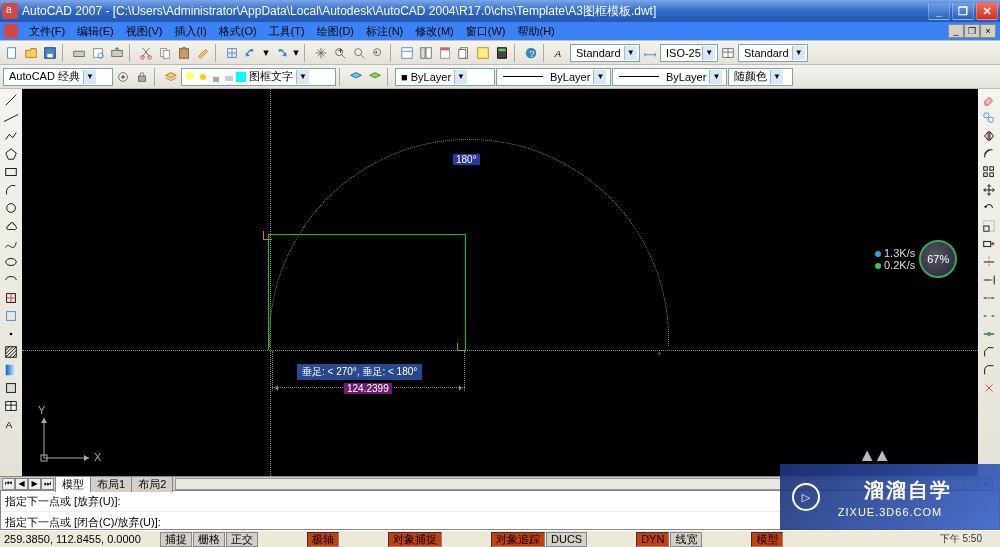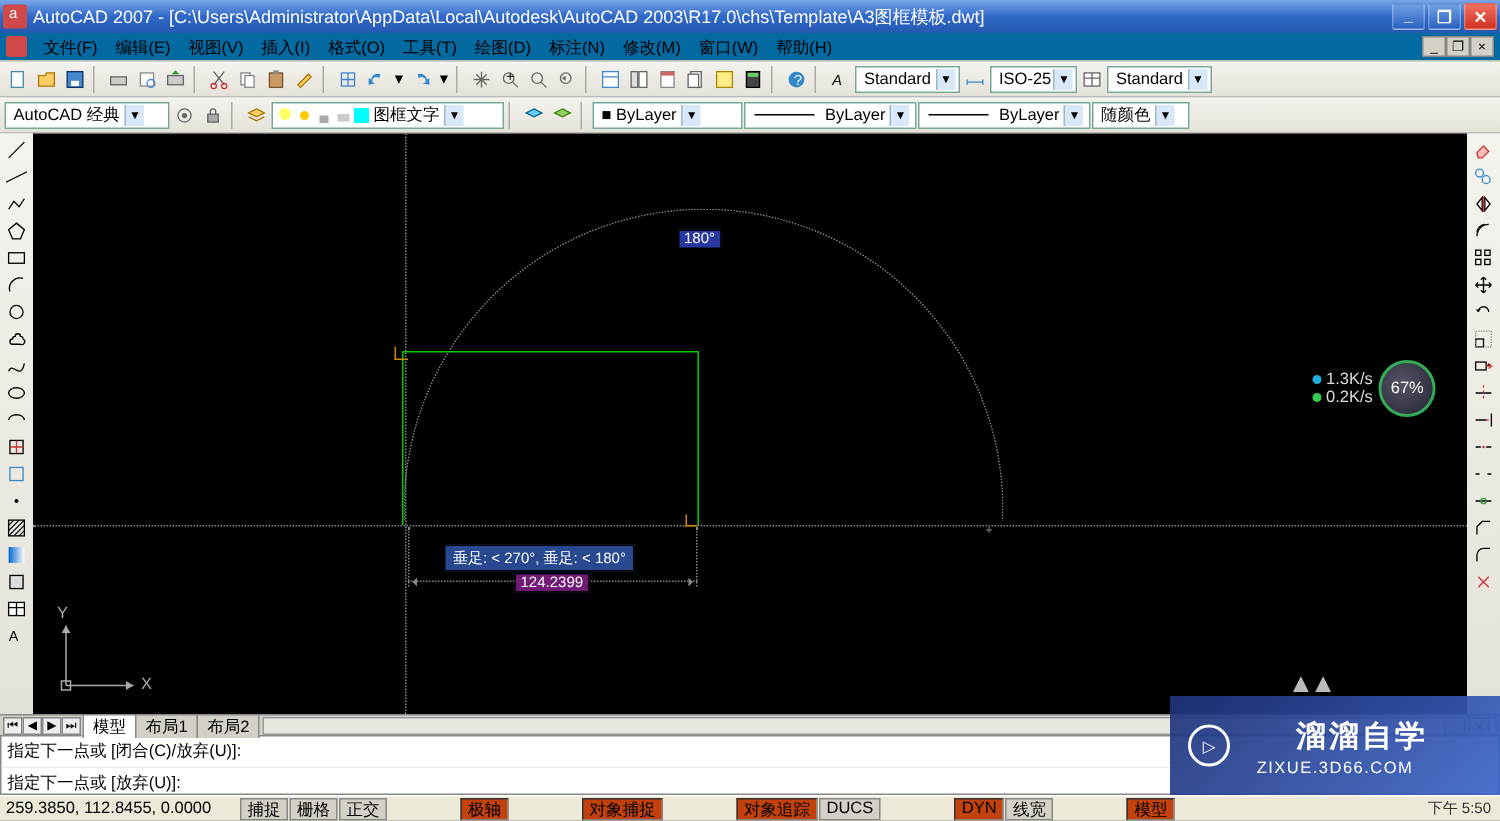--- a/index.html
+++ b/index.html
@@ -9,21 +9,21 @@
 .titlebar { height: 22px; background: linear-gradient(to bottom, #7aa7e8 0%, #3068c8 50%, #2558b0 100%); display: flex; align-items: center; padding: 0 2px; color: #fff; }
 .titlebar .appicon { width: 16px; height: 16px; background: #d04848; margin-right: 4px; display:inline-block; border-radius:2px; position:relative;}
 .titlebar .appicon::after{content:"a"; position:absolute; color:#fff; font-size:10px; left:4px; top:1px;}
 .titlebar .title { flex: 1; font-size: 12px; white-space: nowrap; overflow:hidden; }
 .winbtns { display: flex; gap: 2px; }
 .winbtn { width: 22px; height: 18px; border: 1px solid #fff4; border-radius: 2px; display:flex; align-items:center; justify-content:center; font-size:11px; font-weight:bold; color:#fff; }
 .winbtn.min, .winbtn.max, .winbtn.restore { background: linear-gradient(#6fa0e4,#2a60c0); }
 .winbtn.close { background: linear-gradient(#f07060,#d03020); }
 
 
-.menubar { height: 19px; background: #0369a1; display:flex; align-items:center; padding: 0 4px; gap:2px; border-bottom:1px solid #c0c0b0;}
+.menubar { height: 19px; background: #3b82f6; display:flex; align-items:center; padding: 0 4px; gap:2px; border-bottom:1px solid #c0c0b0;}
 .menubar .menuicon{width:14px;height:14px;background:#d04848;margin-right:4px;border-radius:2px;}
 .menuitem { padding: 1px 5px; cursor: default; }
 .menubar .mdibtns { margin-left:auto; display:flex; gap:0; }
 .menubar .mdibtn{ width:16px; height:14px; border:1px solid #888; background:#d4d0c8; font-size:9px; display:flex;align-items:center;justify-content:center;}
 
 
 .toolbar { height: 24px; background: linear-gradient(#f4f3ee,#e4e2d8); border-bottom:1px solid #bbb; display:flex; align-items:center; padding:0 3px; gap:1px;}
 .tbtn { width:18px; height:18px; display:inline-flex; align-items:center; justify-content:center; border:1px solid transparent; border-radius:2px;}
 .tbtn svg{ width:14px; height:14px;}
 .tsep { width:5px; height:18px; border-left:1px solid #aaa; margin:0 2px;}
@@ -91,21 +91,21 @@
 .watermark{ position:absolute; right:0; bottom:17px; height:66px; width:220px; background:linear-gradient(135deg, rgba(30,50,120,0.92), rgba(60,100,200,0.92)); color:#fff; display:flex; align-items:center; justify-content:center; flex-direction:column; gap:2px;}
 .watermark .wicon{ width:28px;height:28px;border:2px solid #fff;border-radius:50%;display:flex;align-items:center;justify-content:center;position:absolute;left:12px;}
 .watermark .wtxt{ font-size:20px; font-weight:bold; letter-spacing:2px; margin-left:36px;font-family:Liberation Mono, monospace;}
 .watermark .wurl{ font-size:11px; letter-spacing:1px; }
 </style>
 </head>
 <body>
 
 <div class="titlebar">
   <span class="appicon"></span>
-  <span class="title">AutoCAD 2007 - [C:\Users\Administrator\AppData\Local\Autodesk\AutoCAD 2003\R17.0\chs\Template\A3图框模板.dwt]</span>
+  <span class="title">AutoCAD 2007 - [C:\Users\Administrator\AppData\Local\Autodesk\AutoCAD 2004\R17.0\chs\Template\A3图框模板.dwt]</span>
   <div class="winbtns">
     <div class="winbtn min">_</div>
     <div class="winbtn restore">❐</div>
     <div class="winbtn close">✕</div>
   </div>
 </div>
 
 <div class="menubar">
   <span class="menuicon"></span>
   <span class="menuitem">文件(F)</span>
@@ -640,38 +640,38 @@
   <span class="tab active">模型</span>
   <span class="tab">布局1</span>
   <span class="tab">布局2</span>
   <div class="scrolltrack">
     <span class="scrosbtn"></span>
     <span class="scrosbtn2">×</span>
   </div>
 </div>
 
 <div class="cmdwin">
+  <div class="cmdline">指定下一点或 [放弃(U)]:</div>
   <div class="cmdline">指定下一点或 [闭合(C)/放弃(U)]:</div>
-  <div class="cmdline">指定下一点或 [放弃(U)]:</div>
 </div>
 
 <div class="statusbar">
   <span class="coords">259.3850, 112.8455, 0.0000</span>
   <span class="sbtn">捕捉</span>
   <span class="sbtn">栅格</span>
   <span class="sbtn">正交</span>
   <span class="sbtn on">极轴</span>
   <span class="sbtn on">对象捕捉</span>
   <span class="sbtn on">对象追踪</span>
   <span class="sbtn">DUCS</span>
   <span class="sbtn on">DYN</span>
   <span class="sbtn">线宽</span>
   <span class="sbtn on">模型</span>
   <span style="flex:1"></span>
-  <span style="padding-right:6px;font-size:10px;color:#333">下午 5:50</span>
+  <span style="padding-right:18px;font-size:10px;color:#333">下午 5:50</span>
 </div>
 
 <div class="watermark">
   <div class="wicon">
       <span>▷</span>
     </div>
   <div class="wtxt">溜溜自学</div>
   <div class="wurl">ZIXUE.3D66.COM</div>
 </div>
 

